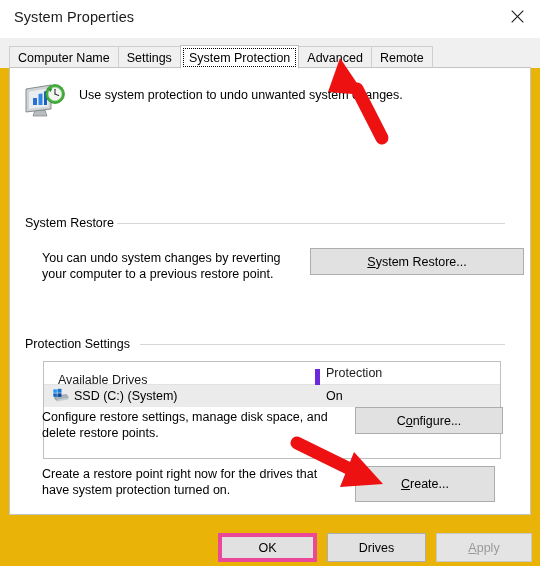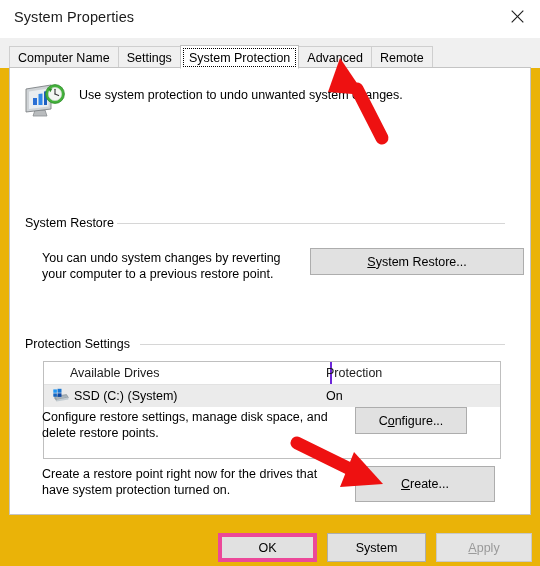--- a/index.html
+++ b/index.html
@@ -208,21 +208,21 @@
     position: absolute;
     top: 0;
     height: 22px;
     line-height: 22px;
     font-size: 12.5px;
     color: #1b1b1b;
     padding-left: 10px;
     box-sizing: border-box;
     white-space: nowrap;
   }
-  .lv-col.c1 { left: 16px;   width: 272px; border-right: 2px solid #6d28d9; }
+  .lv-col.c1 { left: 4px;   width: 272px; border-right: 5px solid #6d28d9; margin-top: 7px; }
   .lv-col.c2 { left: 272px; width: 184px; }
 
   .lv-row {
     position: absolute;
     left: 0;
     top: 23px;
     width: 456px;
     height: 22px;
     background: #ebebeb;
   }
@@ -362,41 +362,41 @@
         <div class="drive-label">SSD (C:) (System)</div>
         <div class="lv-cell c2">On</div>
       </div>
     </div>
 
     <div class="body-text" style="left:32px; top:341px; width:315px;">
       <span>Configure restore settings, manage disk space, and</span><br>
       <span>delete restore points.</span>
     </div>
 
-    <div class="btn" style="left:345px; top:339px; width:112px; height:27px;">
+    <div class="btn" style="left:345px; top:339px; width:148px; height:27px;">
       <span><span>C</span><u>o</u><span>nfigure...</span></span>
     </div>
 
     <div class="body-text" style="left:32px; top:398px; width:320px;">
       <span>Create a restore point right now for the drives that</span><br>
       <span>have system protection turned on.</span>
     </div>
 
     <div class="btn" style="left:345px; top:398px; width:140px; height:36px;">
       <span><u>C</u><span>reate...</span></span>
     </div>
 
   </div>
 
   <div class="footer">
     <div class="btn default" style="left:218px; top:18px; width:99px; height:29px;">
       <span>OK</span>
     </div>
     <div class="btn" style="left:327px; top:18px; width:99px; height:29px;">
-      <span>System</span>
+      <span>Drives</span>
     </div>
     <div class="btn disabled" style="left:436px; top:18px; width:96px; height:29px;">
       <span><u>A</u><span>pply</span></span>
     </div>
   </div>
 
   <svg class="arrow-layer" viewBox="0 0 540 566">
 
     <g>
       <path d="M382 138 L357 89" stroke="#ee1111" stroke-width="13" stroke-linecap="round" fill="none"></path>

